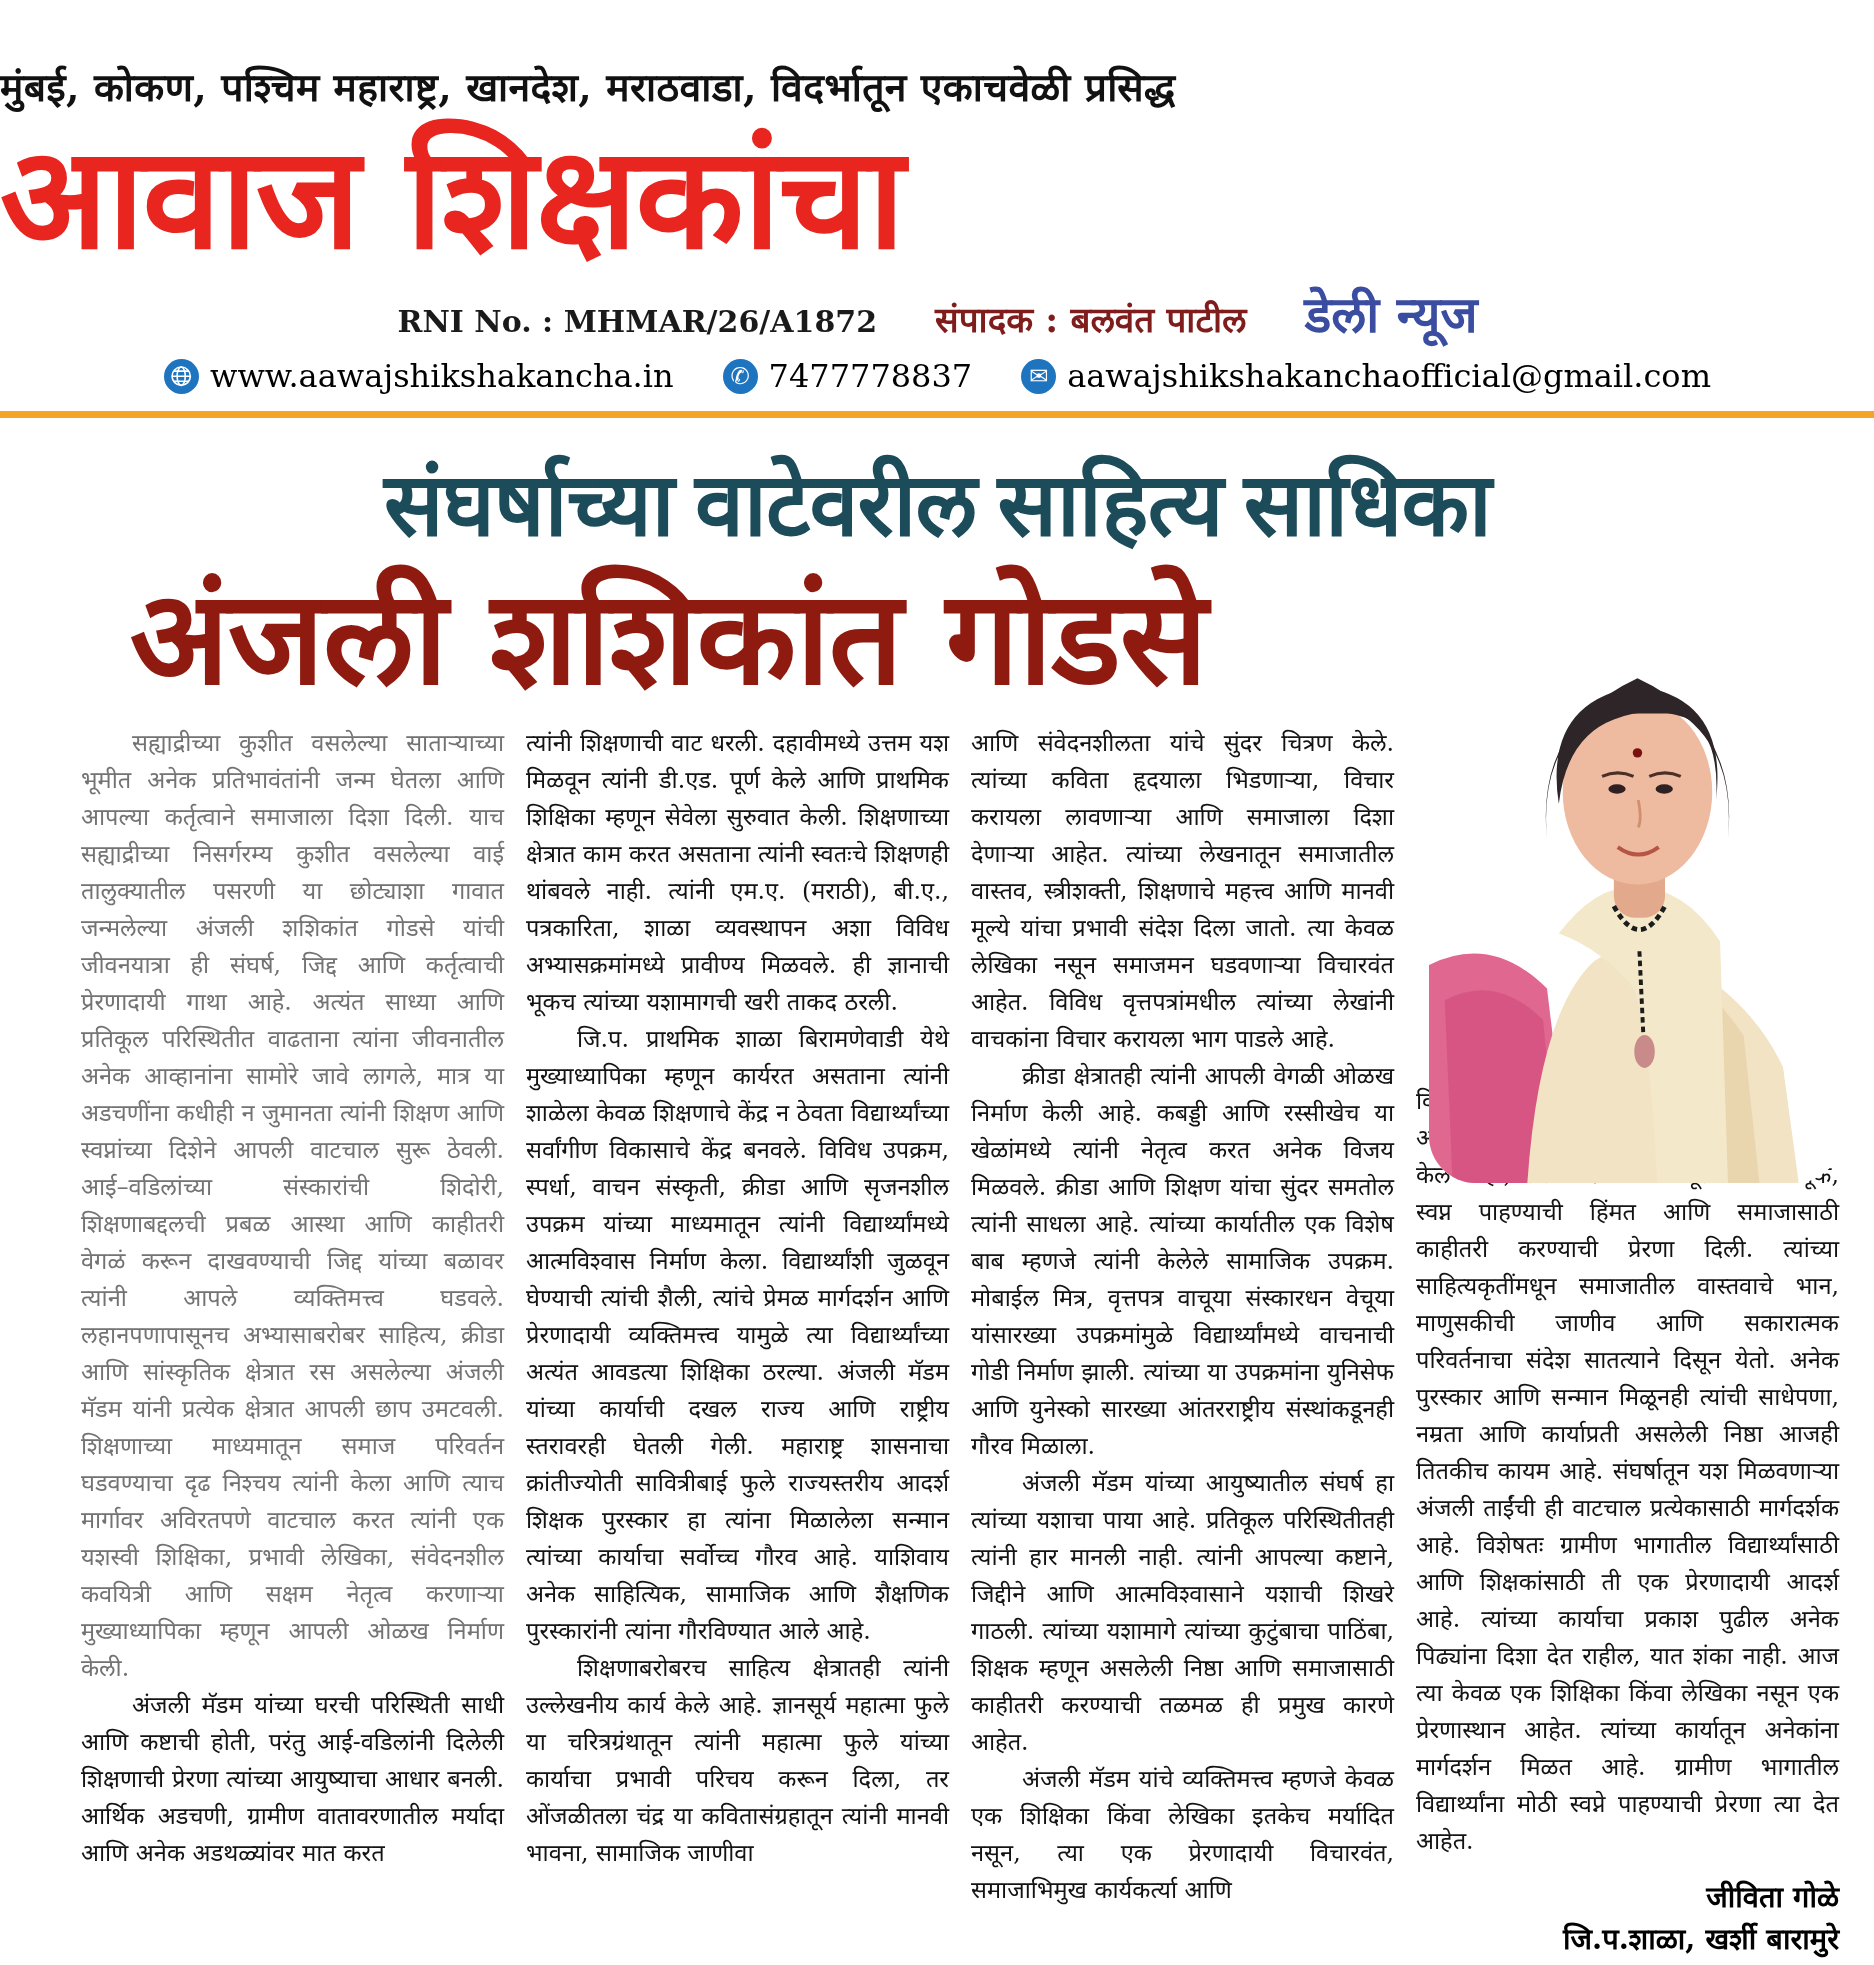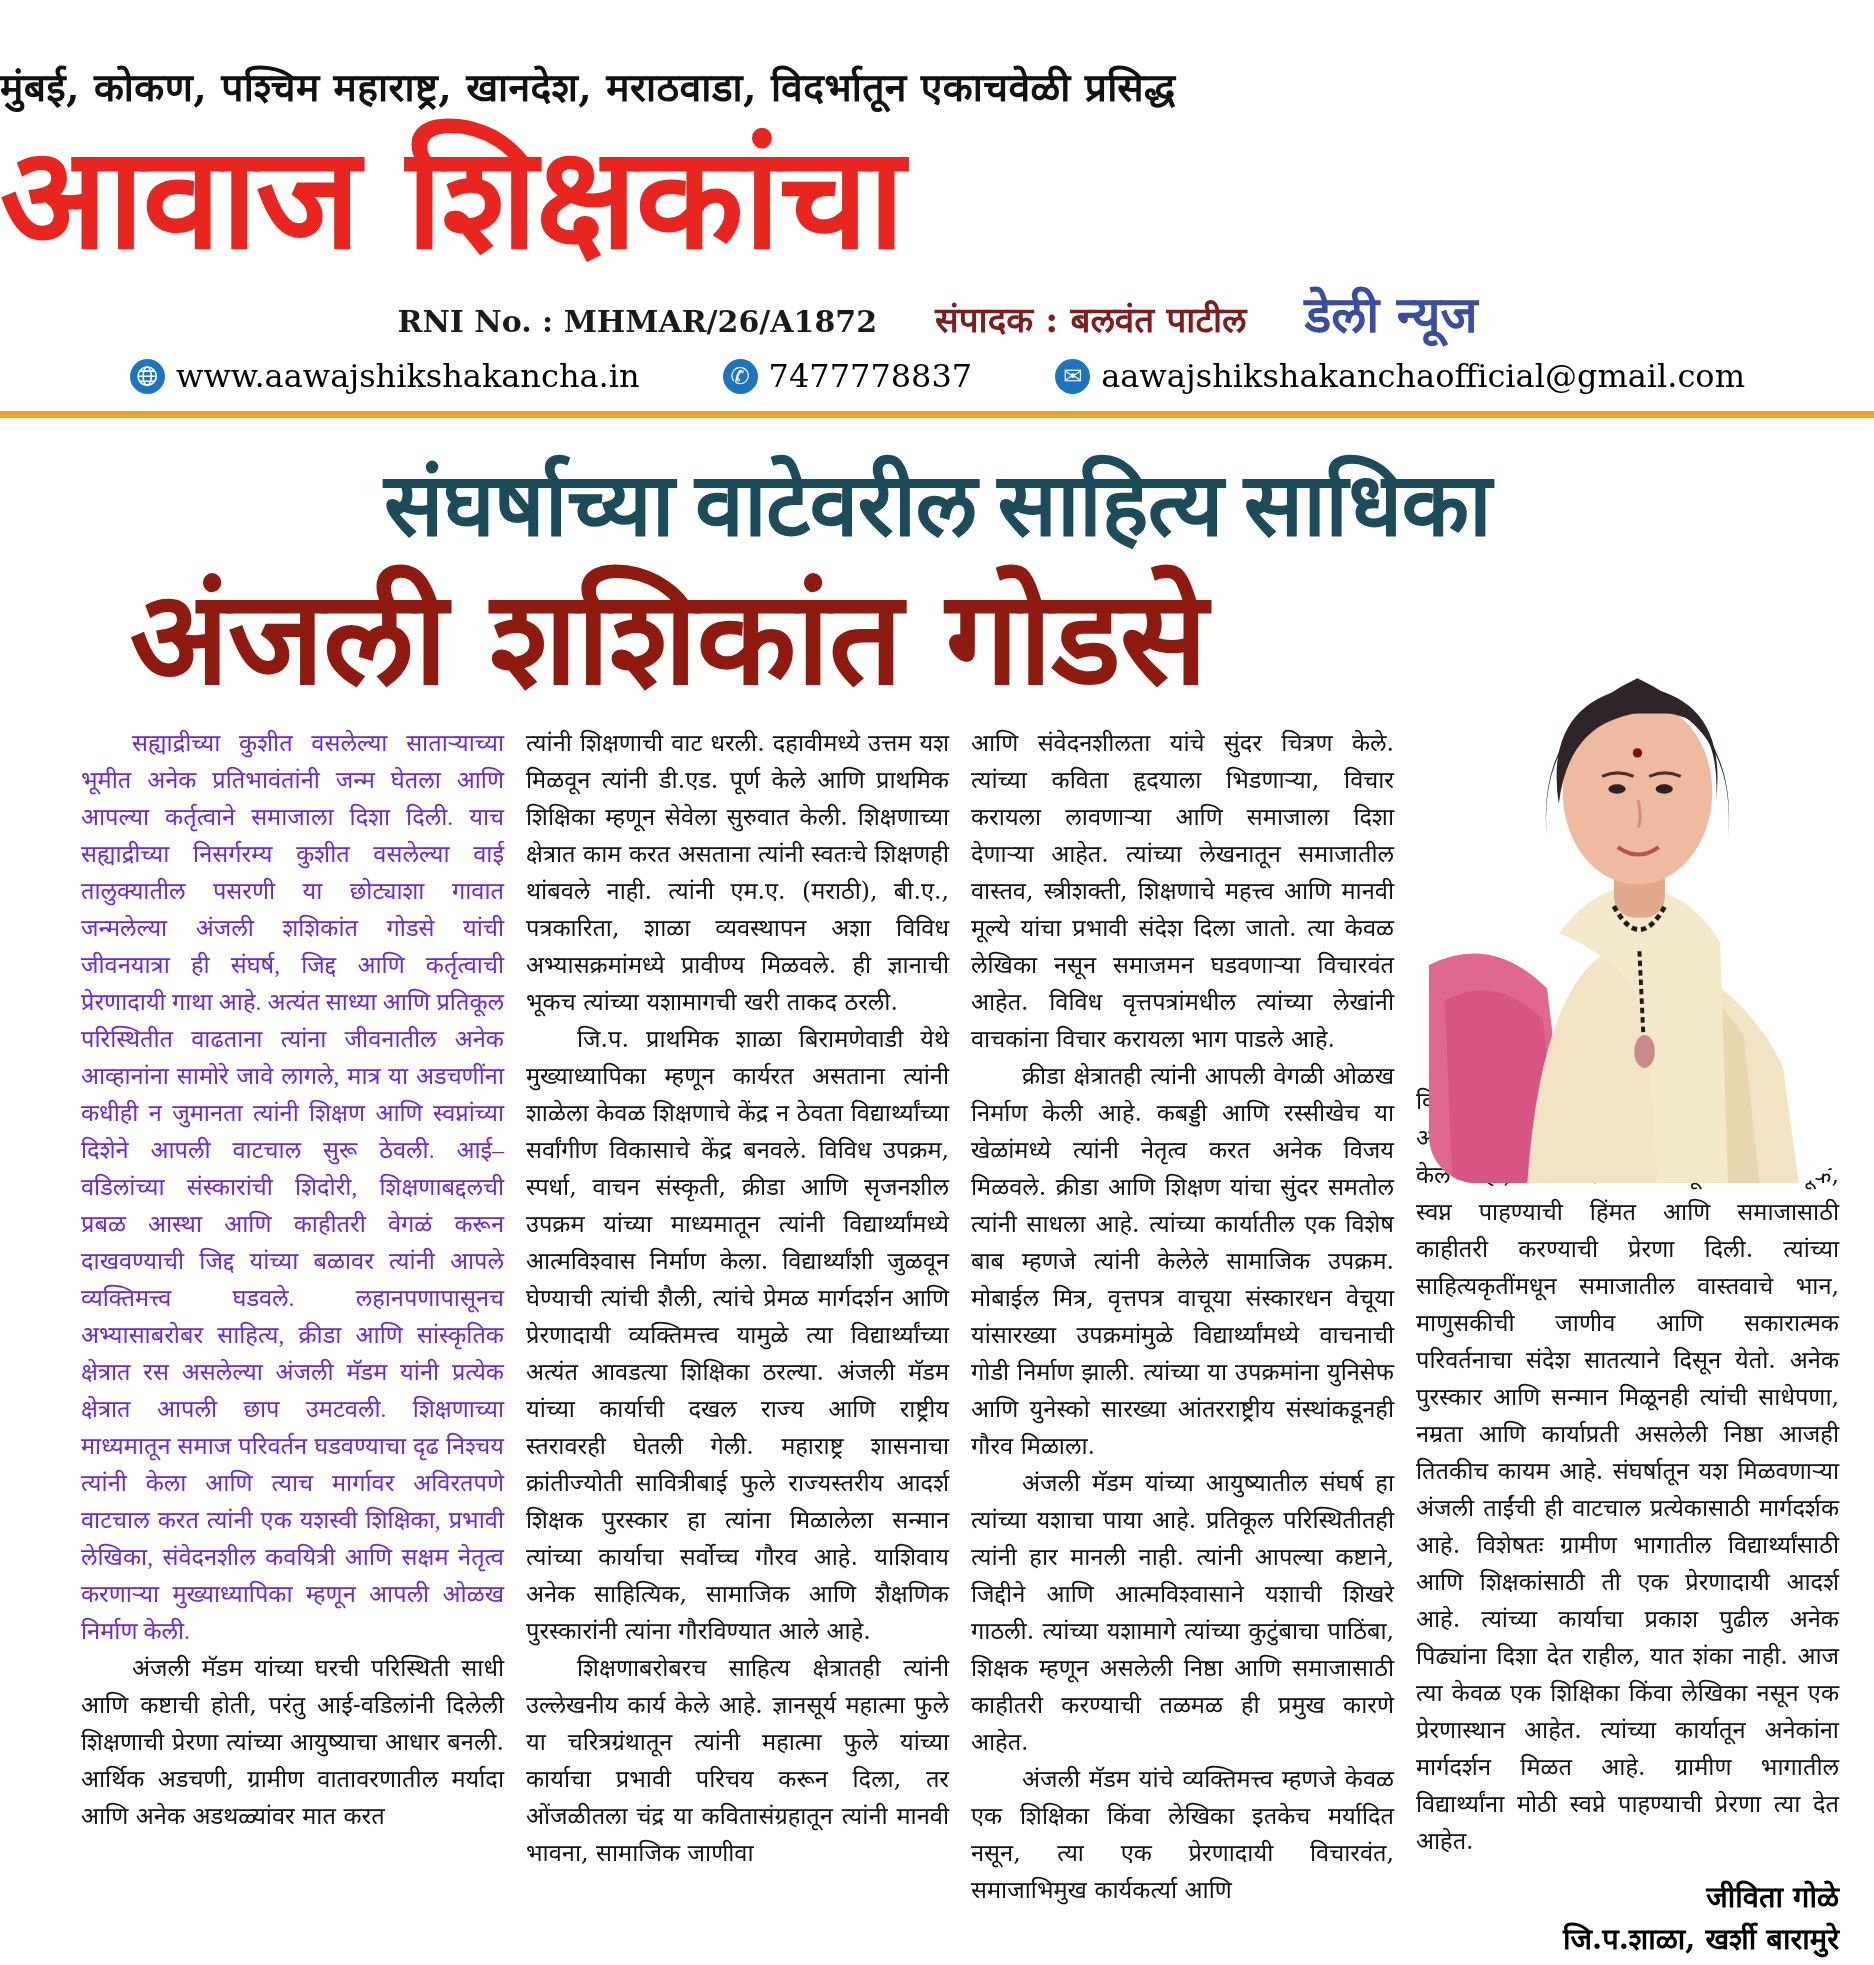--- a/index.html
+++ b/index.html
@@ -10,21 +10,21 @@
   
   .header{text-align:left;padding-top:59px;border-radius:6px;}
   .tagline{font-size:39px;font-weight:bold;color:#111;letter-spacing:0.4px;}
   .masthead{font-size:141px;font-weight:bold;color:#e8251f;line-height:1.05;
             margin-top:11.8px;letter-spacing:-1.6px;}
   .meta-row{display:flex;justify-content:center;align-items:baseline;gap:58px;
             margin-top:7px;}
   .rni{font-size:30px;font-weight:bold;color:#1a1a1a;}
   .editor{font-size:35px;font-weight:bold;color:#7f1d1d;}
   .edition{font-size:50px;font-weight:bold;color:#3a4da0;}
-  .contact-row{display:flex;justify-content:center;align-items:center;gap:83px;
+  .contact-row{display:flex;justify-content:center;align-items:center;gap:49px;
                margin-top:10.2px;font-size:32px;color:#000;}
   .contact-item{display:flex;align-items:center;gap:11px;}
   .cicon{width:35px;height:35px;border-radius:50%;background:#1f74c0;color:#fff;
          display:inline-flex;align-items:center;justify-content:center;
          font-size:23px;font-family:"DejaVu Sans","Liberation Sans",sans-serif;flex:0 0 auto;}
   .cicon svg{width:24.4px;height:24.4px;}
   .orange-bar{height:7px;background:#f5a427;margin-top:15.7px;}
 
   
   .kicker{font-size:88px;font-weight:bold;color:#1c4b59;text-align:center;
@@ -36,21 +36,21 @@
   .photo{position:absolute;top:635px;right:33px;width:413px;height:548px;
          border-radius:0 0 47px 47px;overflow:hidden;background:#fff;}
   .photo svg{width:100%;height:100%;display:block;}
 
   
   .article{display:flex;gap:22px;padding:15.7px 37px 0 81px;align-items:flex-start;}
   .col{width:423px;flex:0 0 auto;font-size:23.6px;line-height:37px;
        text-align:justify;}
   .col p{margin:0;text-indent:51px;}
   .col p.cont{text-indent:0;}
-  .lead{color:#6d28d9;font-family:Liberation Serif, serif;}
+  .lead{color:#737373;}
   .col4{padding-top:358px;}
   .byline{margin-top:15.7px;text-align:right;font-weight:bold;font-size:29px;
           line-height:42px;color:#000;}
   .byline div{text-indent:0;}
 </style>
 </head>
 <body>
 
 <div class="page">
 

